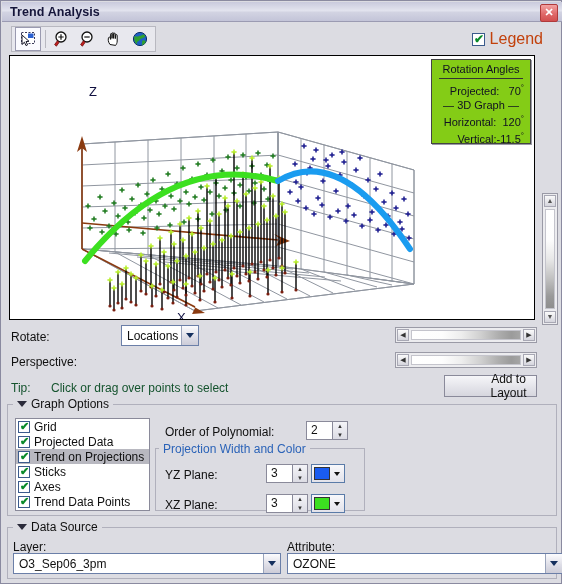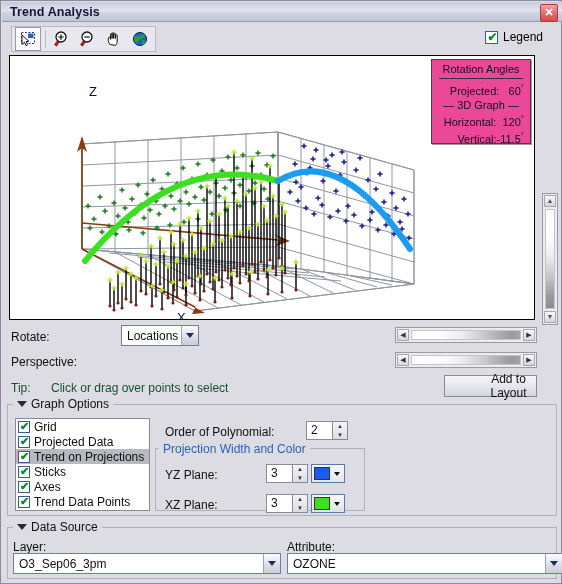--- a/index.html
+++ b/index.html
@@ -62,31 +62,31 @@
     display:flex;align-items:center;gap:5px;cursor:pointer;
   }
   .cbox{
     width:13px;height:13px;border:1px solid #3b5b8c;background:#fff;
     position:relative;box-sizing:border-box;
   }
   .cbox .tick{
     position:absolute;left:1px;top:-2px;width:11px;height:13px;
     color:#0a8a2a;font-size:12px;font-weight:bold;line-height:14px;text-align:center;
   }
-  .legend-label{font-size:12px;color:#000000;}
+  .legend-label{font-size:16px;color:#c2410c;}
   
   .graph-frame{
     position:absolute;left:8px;top:54px;width:526px;height:265px;
     border:1px solid #000;background:#fff;box-sizing:border-box;overflow:hidden;
   }
   .graph-frame svg{display:block;}
   
   .rot-legend{
     position:absolute;left:430px;top:58px;width:100px;height:85px;
-    background:#ec4899;border:1px solid #444;
+    background:#84cc16;border:1px solid #444;
     box-shadow:1px 1px 0 #9a9aa6;
     box-sizing:border-box;
     font-size:11px;color:#101022;
     padding:3px 6px 0 6px;
   }
   .rot-title{text-align:center;font-size:11px;color:#101022;padding-bottom:2px;}
   .rot-hr{height:1px;background:#333;margin:1px 1px 2px 1px;}
   .rot-row{text-align:right;font-size:11px;line-height:13.5px;white-space:nowrap;}
   .rot-mid{text-align:center;font-size:11px;line-height:14px;}
   .deg{vertical-align:super;font-size:8px;}
@@ -1020,21 +1020,21 @@
       <path d="M75 205 Q165 95 268 125" stroke="#3ce020" stroke-width="6" fill="none" stroke-linecap="round"></path>
       <path d="M268 125 Q330 88 400 193" stroke="#1a9cf0" stroke-width="6" fill="none" stroke-linecap="round"></path>
     </svg>
   </div>
 
   <div class="rot-legend">
     <div class="rot-title">Rotation Angles</div>
     <div class="rot-hr"></div>
     <div class="rot-row">
       <span>Projected:</span>
-      &nbsp;&nbsp;<span>60</span><span class="deg">°</span>
+      &nbsp;&nbsp;<span>70</span><span class="deg">°</span>
     </div>
     <div class="rot-mid">— 3D Graph —</div>
     <div class="rot-row">
       <span>Horizontal:</span>
       &nbsp;<span>120</span><span class="deg">°</span>
     </div>
     <div class="rot-row">
       <span>Vertical:</span><span>-11.5</span><span class="deg">°</span>
     </div>
   </div>

